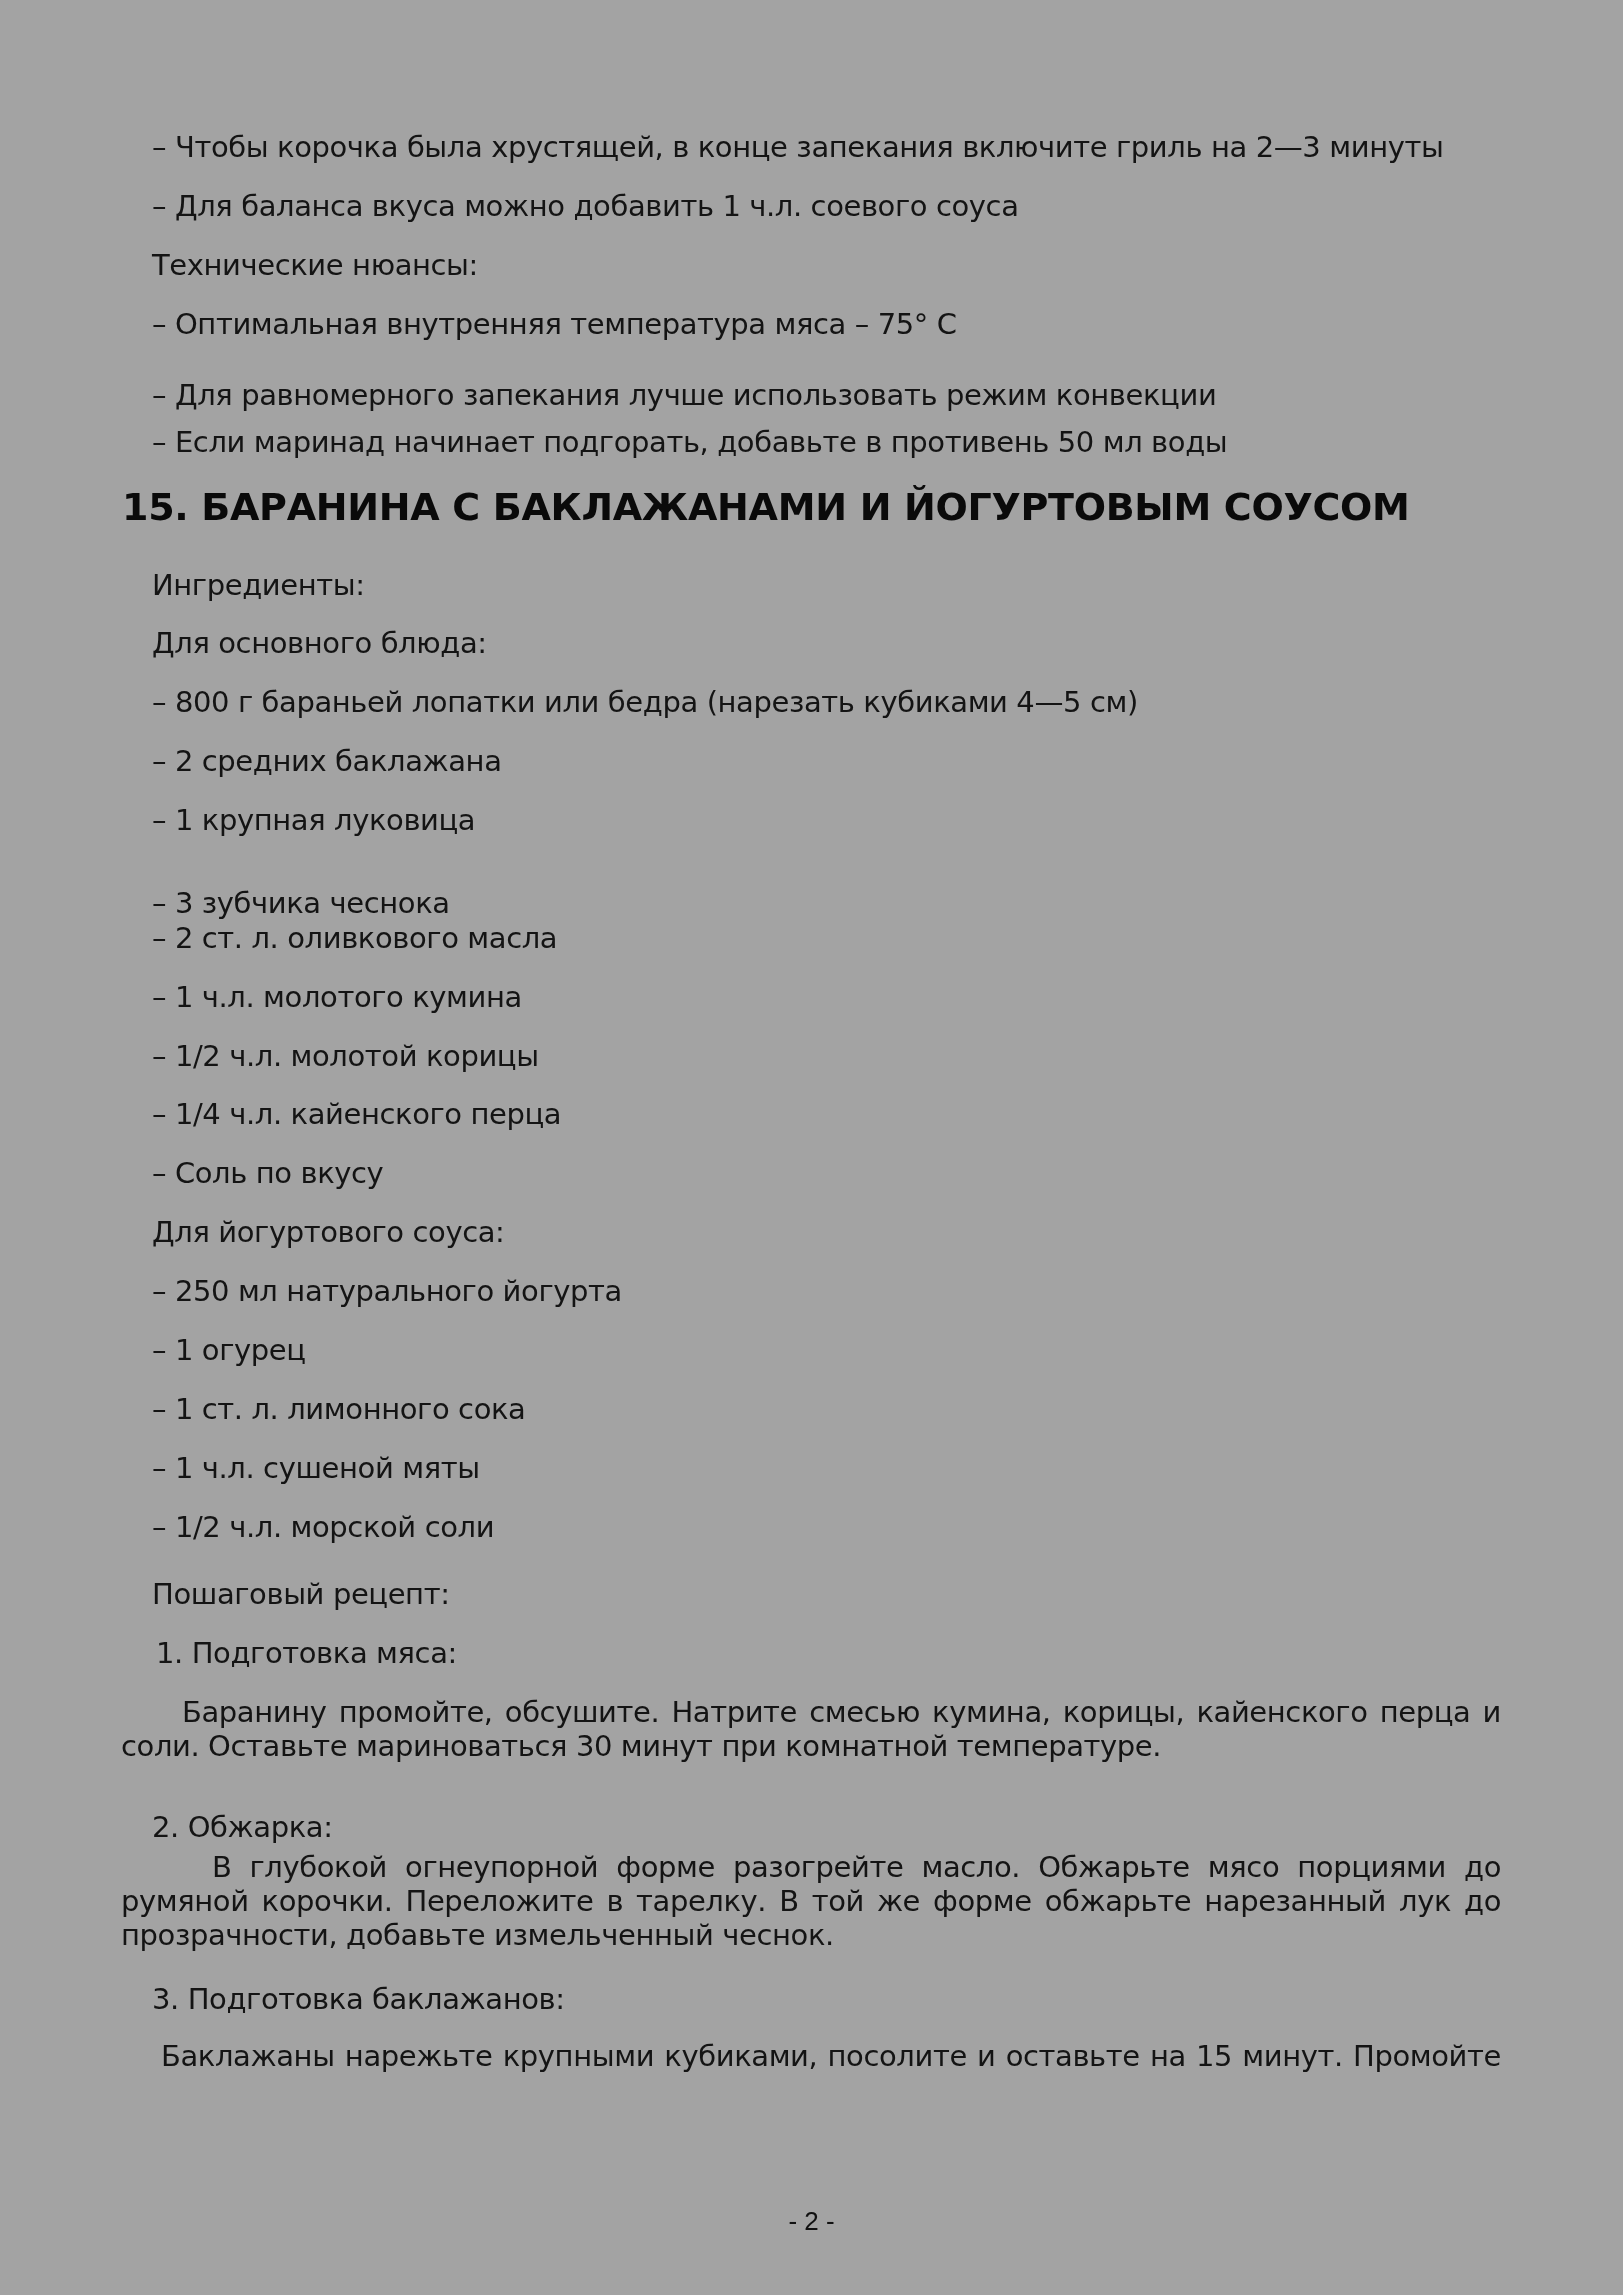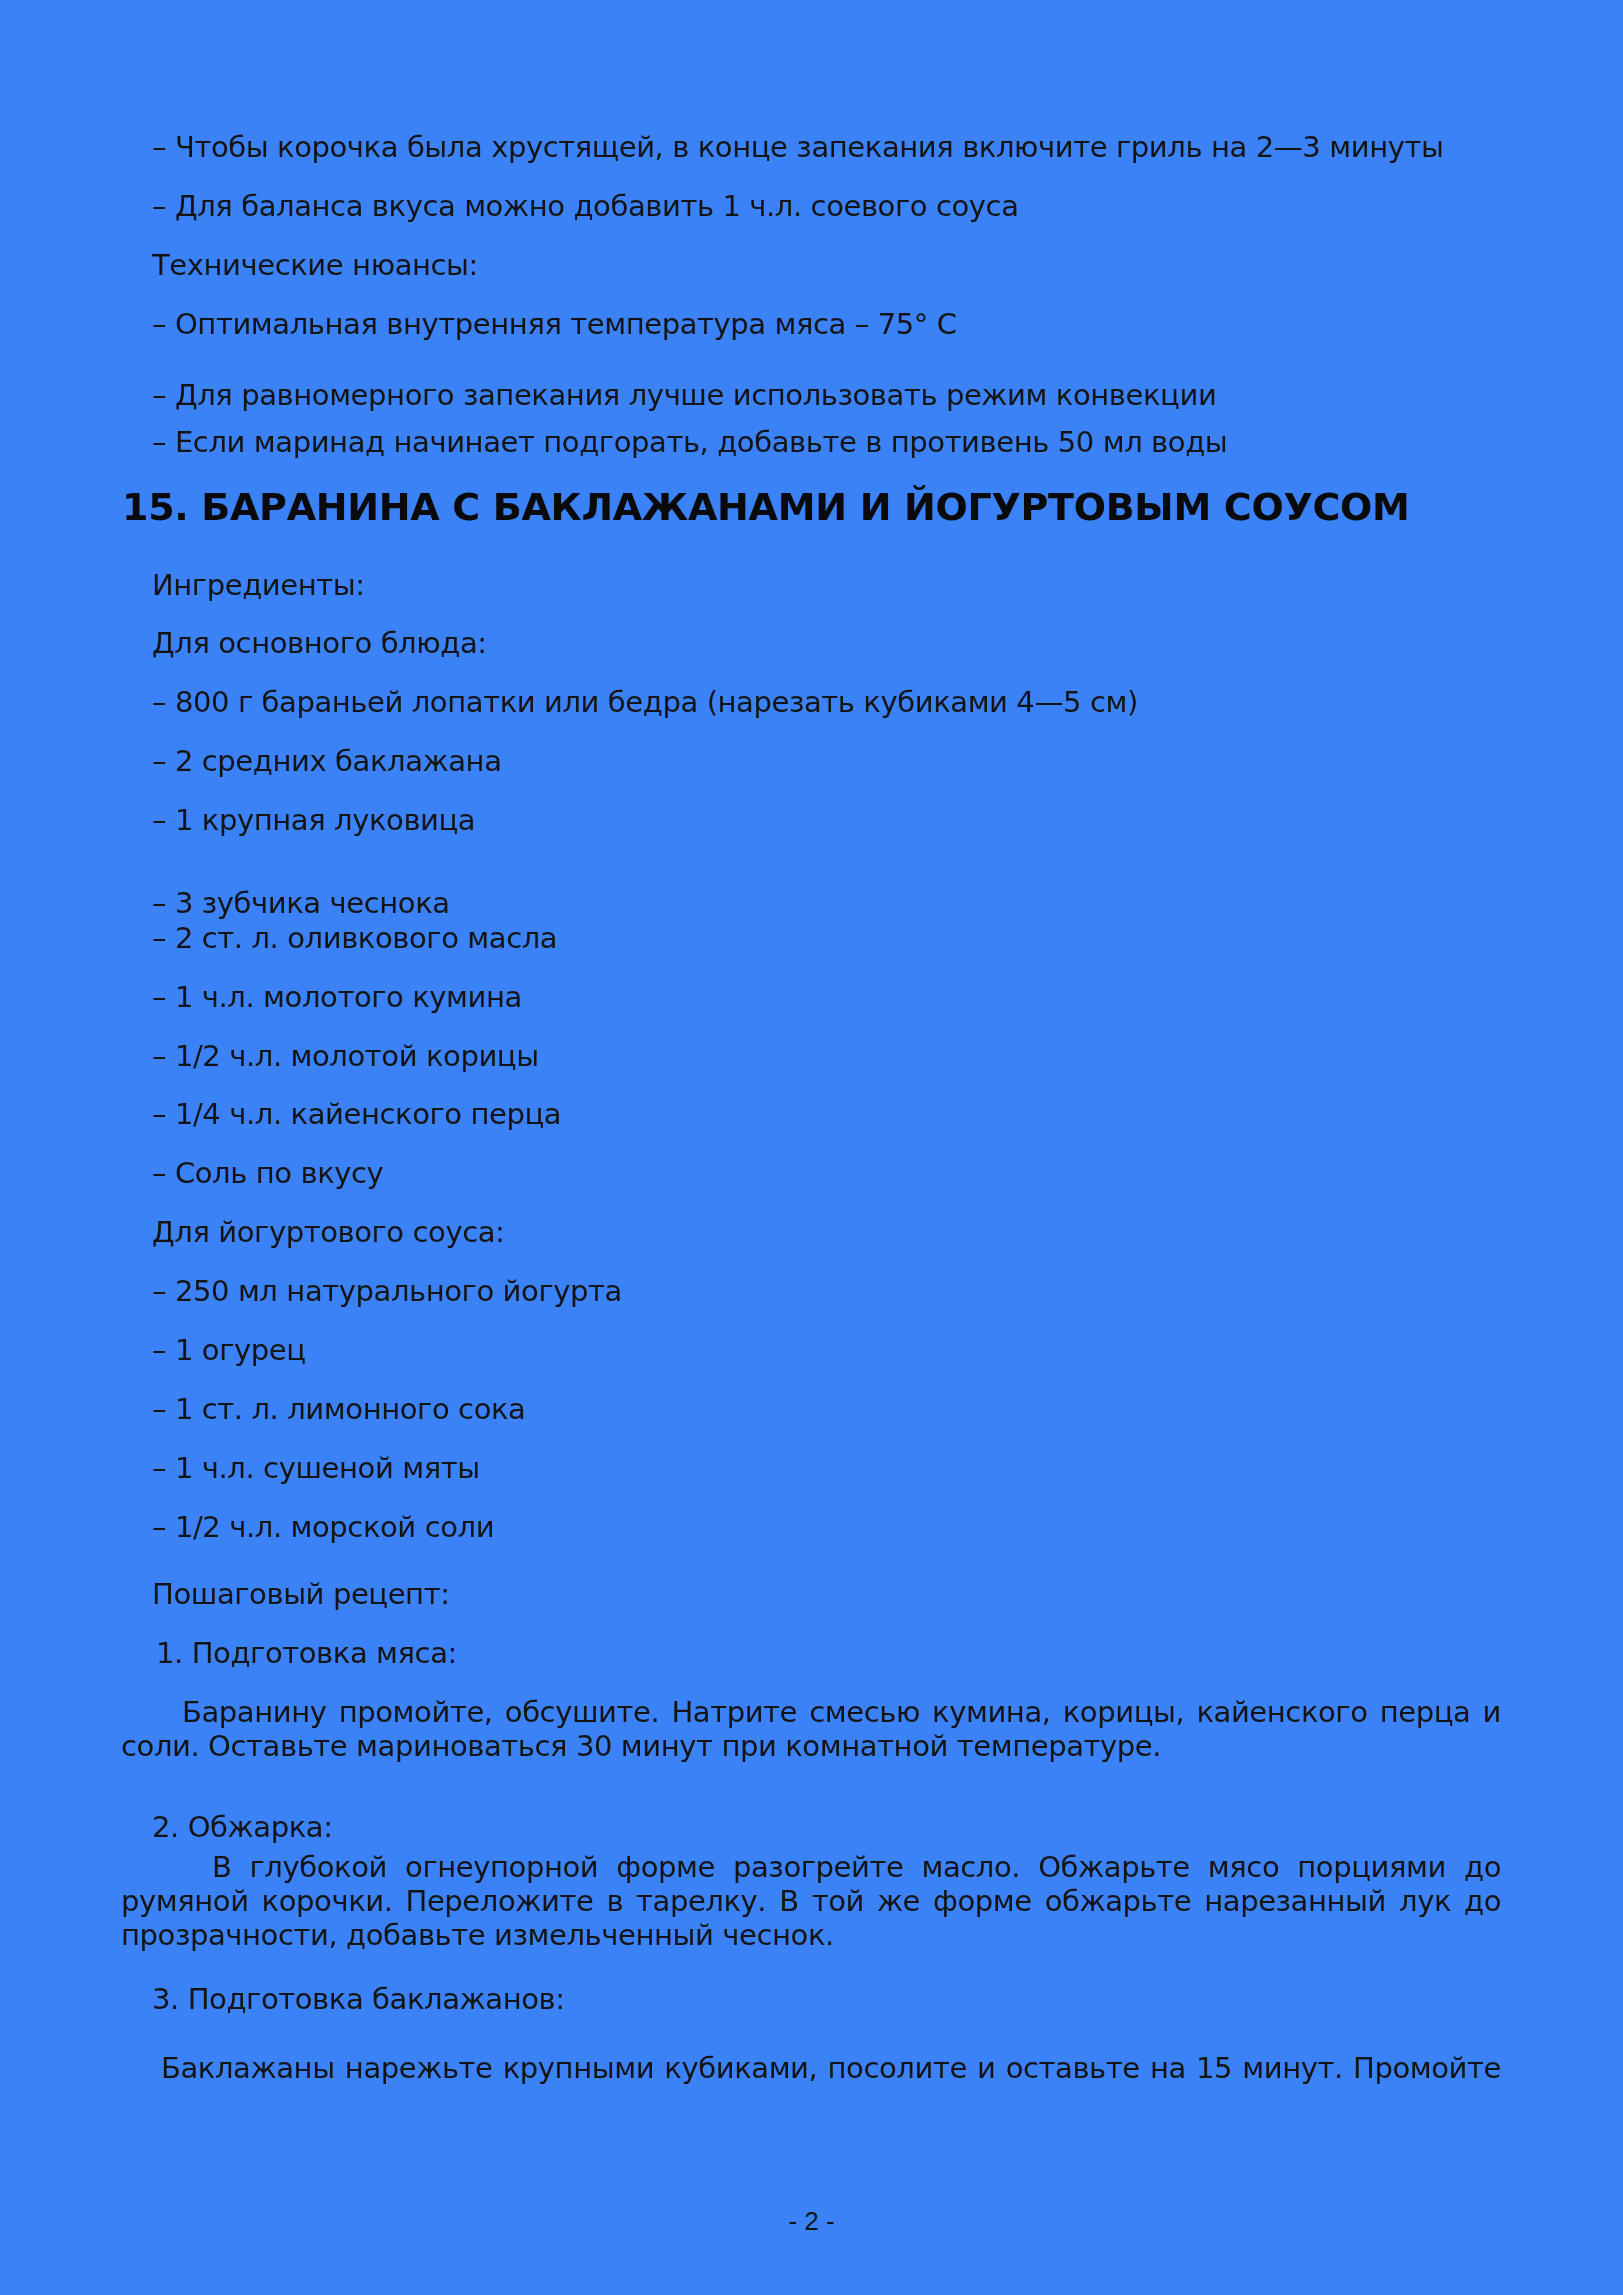--- a/index.html
+++ b/index.html
@@ -1,17 +1,17 @@
 <!DOCTYPE html>
 <html style="font-size:10px"><head>
 <meta charset="utf-8">
 <style>
   html, body { margin: 0; padding: 0; background: #ffffff; }
   body { width: 1623px; height: 2295px; position: relative; overflow: hidden; }
-  .page { position: absolute; left: 0; top: 0; width: 1623px; height: 2295px; background: #3b82f6; color: #111111; }
+  .page { position: absolute; left: 0; top: 0; width: 1623px; height: 2295px; background: #a3a3a3; color: #111111; }
   .ln {
     position: absolute;
     font-family: "DejaVu Sans", sans-serif;
     font-size: 29px;
     line-height: 38px;
     white-space: nowrap;
     letter-spacing: -0.4px;
     color: #141414;
   }
   .heading {
@@ -87,17 +87,17 @@
 
   <div class="ln" style="left:152px; top:1575px;">Пошаговый рецепт:</div>
 
   <div class="ln" style="left:156px; top:1634px;">1. Подготовка мяса:</div>
   <div class="para" style="top:1695px; text-indent:61px;">Баранину промойте, обсушите. Натрите смесью кумина, корицы, кайенского перца и соли. Оставьте мариноваться 30 минут при комнатной температуре.</div>
 
   <div class="ln" style="left:152px; top:1789px;margin-top:19px;">2. Обжарка:</div>
   <div class="para" style="top:1850px; text-indent:91px;">В глубокой огнеупорной форме разогрейте масло. Обжарьте мясо порциями до румяной корочки. Переложите в тарелку. В той же форме обжарьте нарезанный лук до прозрачности, добавьте измельченный чеснок.</div>
 
   <div class="ln" style="left:152px; top:1980px;">3. Подготовка баклажанов:</div>
-  <div class="para last-justify" style="top:2039px; text-indent:40px;margin-top:12px;">Баклажаны нарежьте крупными кубиками, посолите и оставьте на 15 минут. Промойте</div>
+  <div class="para last-justify" style="top:2039px; text-indent:40px;">Баклажаны нарежьте крупными кубиками, посолите и оставьте на 15 минут. Промойте</div>
 
   <div class="pagenum">- 2 -</div>
 </div>
 
 
 </body></html>

